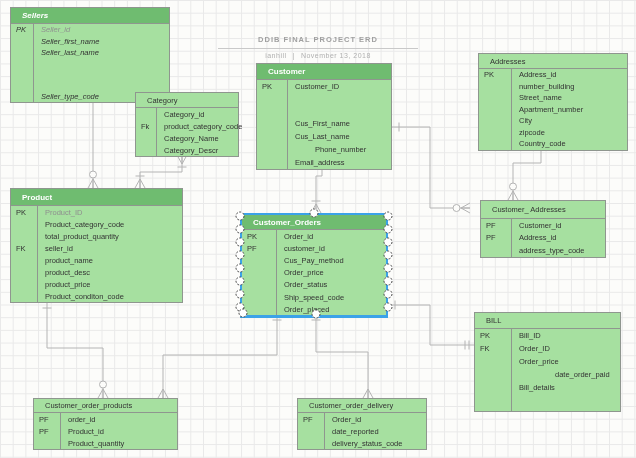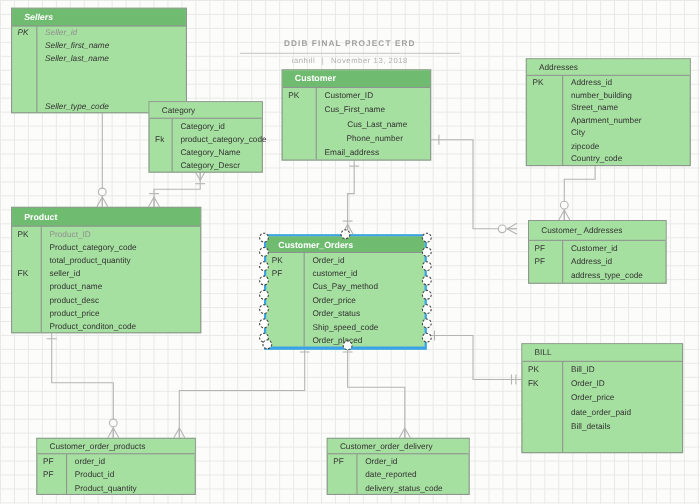--- a/index.html
+++ b/index.html
@@ -159,25 +159,25 @@
           </div>
         </div>
       </div>
       <div class="erd-table dark" style="left: 256px; top: 63px; width: 136px; --kw: 30px;">
         <div class="thead" style="height: 16px;">Customer</div>
         <div class="tbody">
           <div class="trow" style="height: 13px;">
             <span class="key">PK</span>
             <span class="field">Customer_ID</span>
           </div>
-          <div class="trow" style="height: 13px;">
+          <div class="trow" style="height: 13px; margin-top: 24px;">
             <span class="key"></span>
             <span class="field">Cus_First_name</span>
           </div>
-          <div class="trow" style="height: 13px; justify-content: center;">
+          <div class="trow" style="height: 13px;">
             <span class="key"></span>
             <span class="field">Cus_Last_name</span>
           </div>
           <div class="trow" style="height: 13px; padding-left: 20px;">
             <span class="key"></span>
             <span class="field">Phone_number</span>
           </div>
           <div class="trow" style="height: 13px;">
             <span class="key"></span>
             <span class="field">Email_address</span>
@@ -312,21 +312,21 @@
             <span class="field">Bill_ID</span>
           </div>
           <div class="trow" style="height: 13px;">
             <span class="key">FK</span>
             <span class="field">Order_ID</span>
           </div>
           <div class="trow" style="height: 13px;">
             <span class="key"></span>
             <span class="field">Order_price</span>
           </div>
-          <div class="trow" style="height: 13px;">
+          <div class="trow" style="height: 13px; padding-left: 36px;">
             <span class="key"></span>
             <span class="field">date_order_paid</span>
           </div>
           <div class="trow" style="height: 13px;">
             <span class="key"></span>
             <span class="field">Bill_details</span>
           </div>
         </div>
       </div>
       <div class="erd-table light" style="left: 33px; top: 398px; width: 145px; --kw: 26px;">

